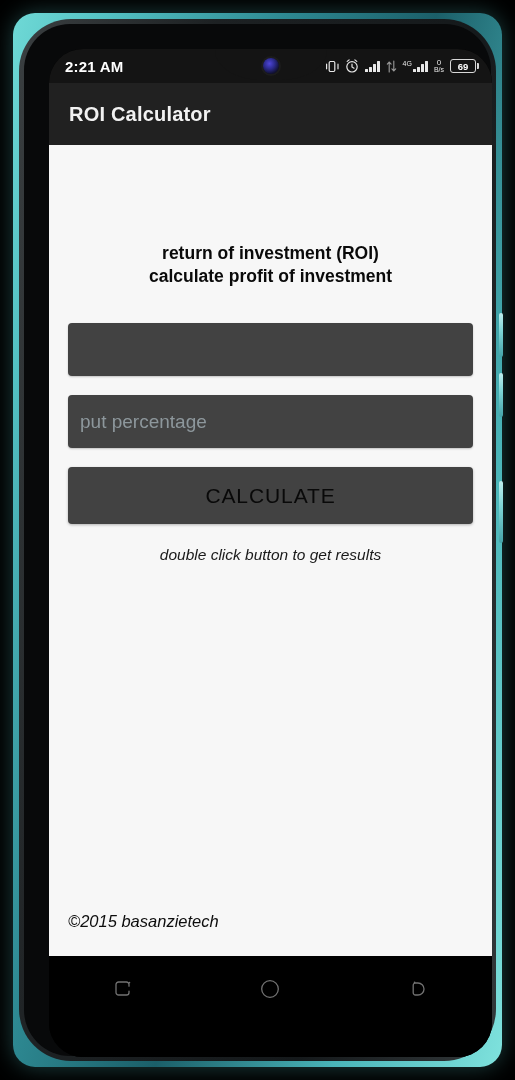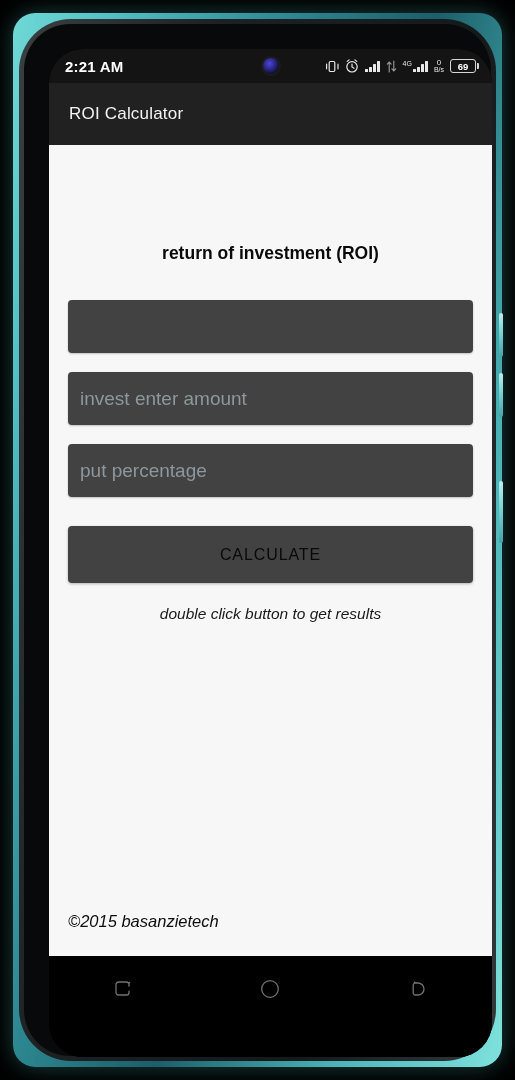--- a/index.html
+++ b/index.html
@@ -128,21 +128,21 @@
   }
 
   
   #app-bar{
     height:62px;
     background:#212121;
     display:flex; align-items:center;
     padding-left:20px;
   }
   #app-title{
-    color:#f2f2f2; font-size:17px; font-weight:400; letter-spacing:.2px;
+    color:#f2f2f2; font-size:20px; font-weight:700; letter-spacing:.2px;
   }
 
   
   #app-content{
     position:relative;
     height:811px;
     background:#f7f7f7;
     padding:8px 19px;
   }
   #heading-block{
@@ -172,29 +172,29 @@
   .field-placeholder{
     color:#8d979c;
     font-size:19px;
   }
   .field-value{
     color:#f0f0f0;
     font-size:19px;
   }
 
   #calculate-button{
-    margin-top:29px;
+    margin-top:19px;
     height:57px;
     width:100%;
     background:#424242;
     border:none;
     border-radius:4px;
     color:#090909;
     font-family:"Liberation Sans", sans-serif;
-    font-size:16px;
+    font-size:21px;
     font-weight:500;
     letter-spacing:.9px;
     cursor:pointer;
     box-shadow:0 1px 3px rgba(0,0,0,.28);
   }
 
   #hint-text{
     margin-top:22px;
     text-align:center;
     font-style:italic;
@@ -304,29 +304,27 @@
     </div>
 
     <div id="app-bar">
       <div id="app-title">ROI Calculator</div>
     </div>
 
     <div id="app-content">
 
       <div id="heading-block">
         <div class="heading-line">return of investment (ROI)</div>
+        <div class="heading-line">calculate profit of investment</div>
       </div>
 
       <div class="text-field" id="result-field">
         <span class="field-value"></span>
       </div>
 
-      <div class="text-field" id="amount-field">
-        <span class="field-placeholder">invest enter amount</span>
-      </div>
 
       <div class="text-field" id="percentage-field">
         <span class="field-placeholder">put percentage</span>
       </div>
 
       <button id="calculate-button">CALCULATE</button>
 
       <div id="hint-text">double click button to get results</div>
 
       <div id="footer-text">©2015 basanzietech</div>

